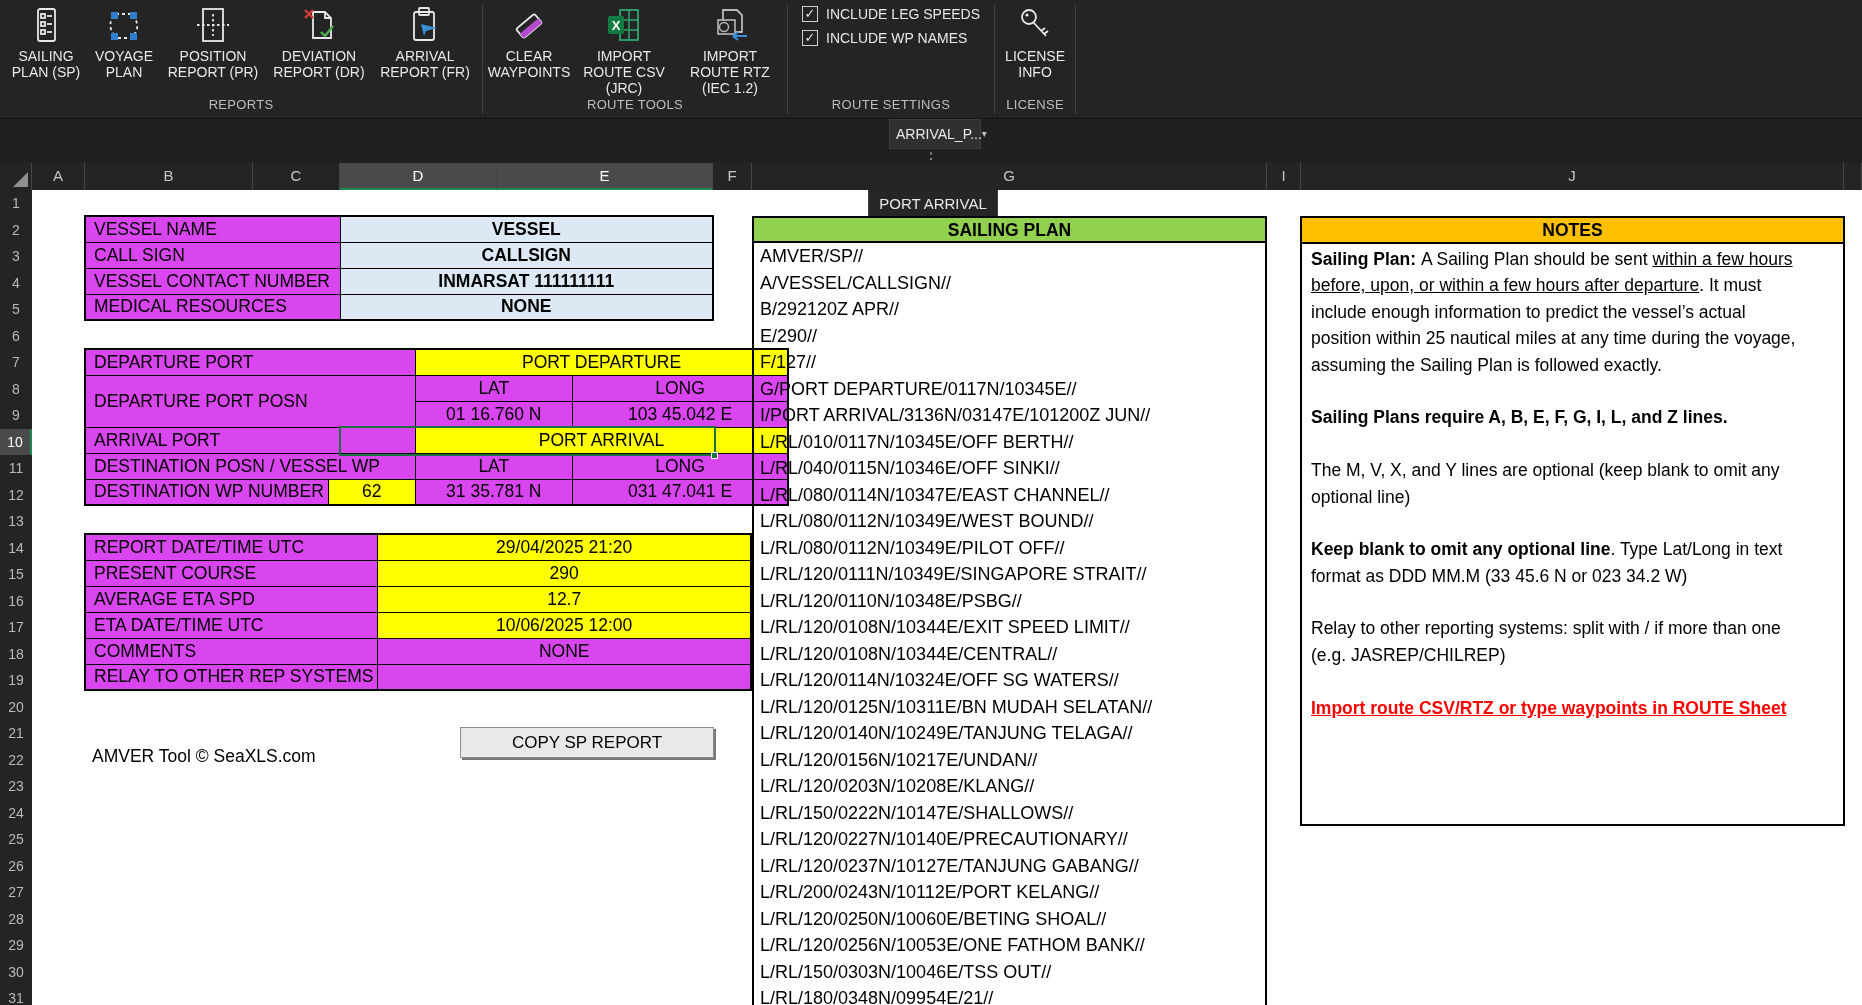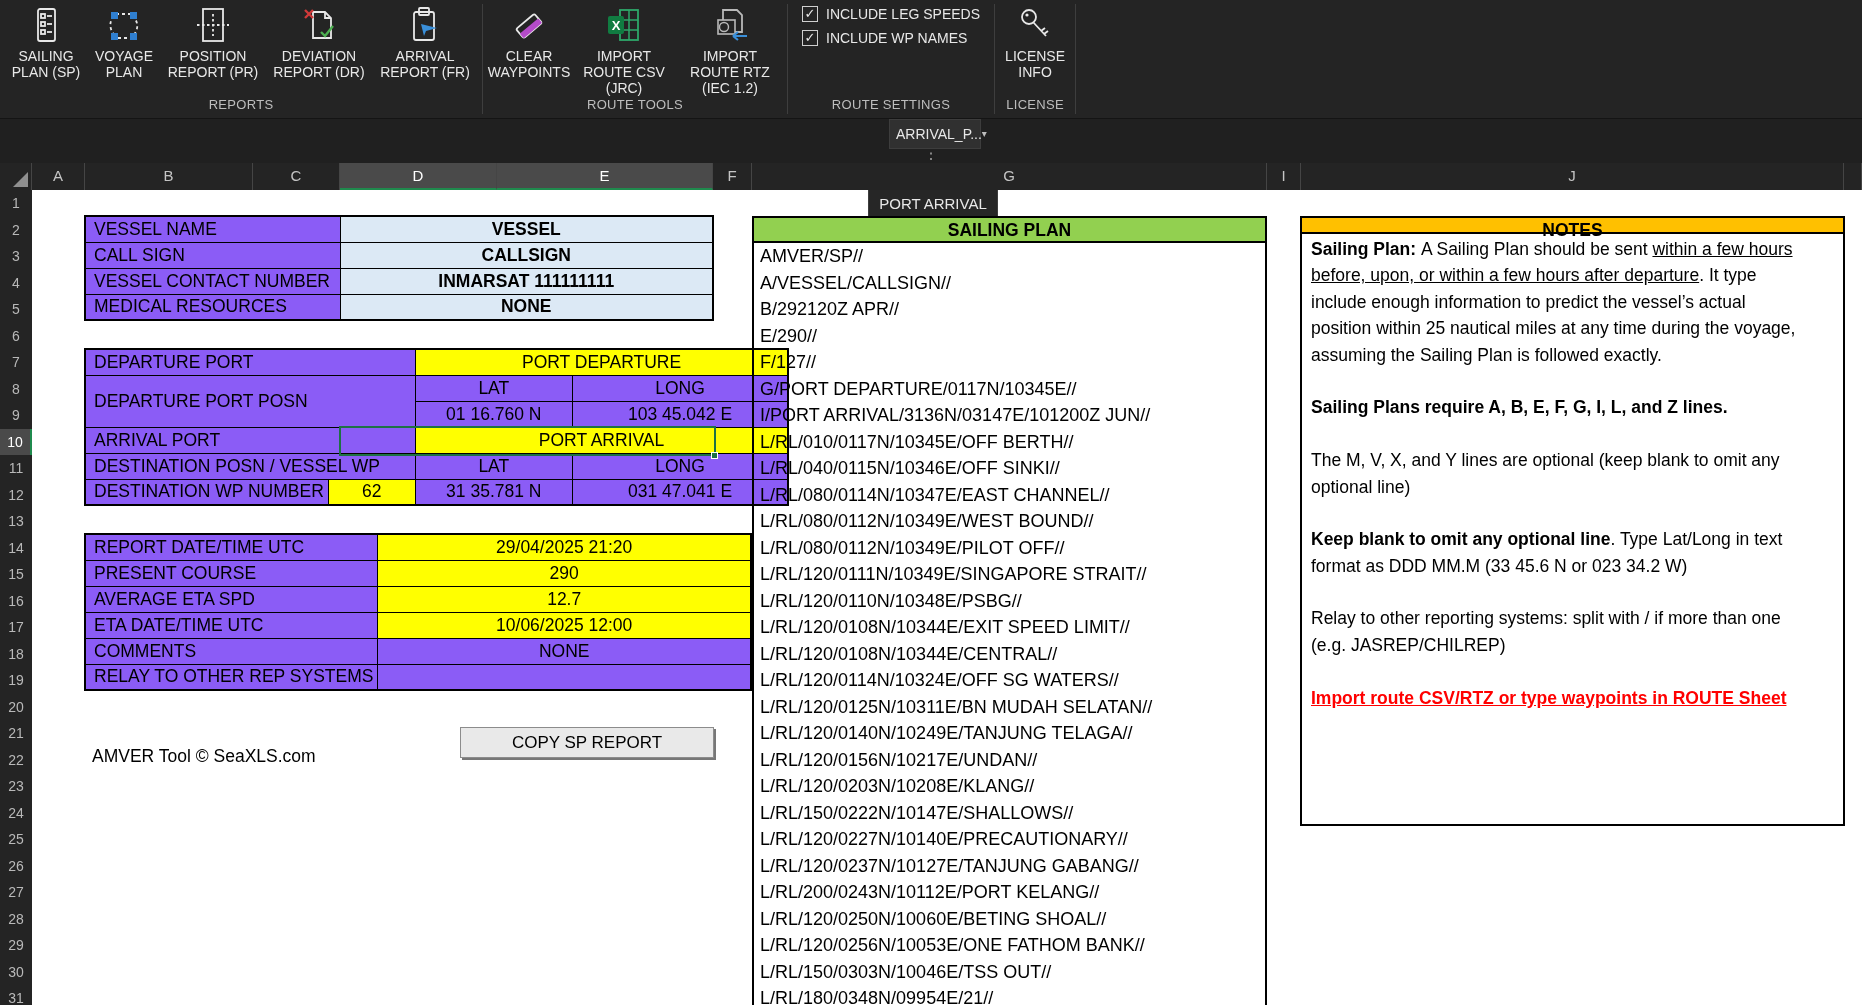--- a/index.html
+++ b/index.html
@@ -50,21 +50,21 @@
   .col-h { height:27px; color:#c5c5c5; font-size:15px; line-height:26px; text-align:center;
     border-right:1px solid #454545; }
   .col-h.sel { background:#4a4a4a; color:#ffffff; border-bottom:2px solid #1f8a4d; }
   #rowheads { position:absolute; left:0; top:190px; width:32px; height:815px; background:#242424; }
   .row-h { height:26.5px; color:#b9b9b9; font-size:14px; text-align:center; line-height:26.5px; }
   .row-h.sel { background:#4a4a4a; color:#ffffff; border-right:2px solid #1f8a4d; }
 
   
   .xtable { border-collapse:collapse; table-layout:fixed; }
   .xtable td { border:1px solid #000; font-size:17.5px; color:#000; height:26px;
-    padding:0 4px 0 8px; white-space:nowrap; overflow:hidden; background:#8b5cf6; }
+    padding:0 4px 0 8px; white-space:nowrap; overflow:hidden; background:#d946ef; }
   .xtable { border:2px solid #000; }
   .xtable td.val { text-align:center; padding:0 2px; }
   .xtable td.bold { font-weight:bold; }
   .fill-blue { background:#dce9f5 !important; }
   .fill-yellow { background:#ffff00 !important; }
 
   #t-vessel { position:absolute; left:84px; top:215px; }
   #t-route  { position:absolute; left:84px; top:348px; }
   #t-report { position:absolute; left:84px; top:533px; }
 
@@ -83,21 +83,21 @@
     border-left:2px solid #000; border-right:2px solid #000; }
   #sailing-header { height:27px; background:#92d050; border-top:2px solid #000;
     border-bottom:2px solid #000; text-align:center; font-weight:bold; font-size:17.5px;
     line-height:24px; color:#000; }
   #sailing-lines { padding-left:6px; }
   .sp-line { height:26.5px; line-height:26.5px; font-size:18px; color:#000; white-space:nowrap; }
 
   
   #notes { position:absolute; left:1300px; top:216px; width:545px; height:610px;
     border:2px solid #000; overflow:hidden; }
-  #notes-header { height:16px; background:#ffc000; border-bottom:2px solid #000;
+  #notes-header { height:26px; background:#ffc000; border-bottom:2px solid #000;
     text-align:center; font-weight:bold; font-size:17.5px; line-height:24px; color:#000; }
   #notes-body { padding:2px 8px 0 9px; }
   .note-line { height:26.4px; line-height:26.4px; font-size:17.5px; color:#000; white-space:nowrap; }
   .note-line .b { font-weight:bold; }
   .note-line .u { text-decoration:underline; }
   .note-line .r { color:#ff0000; }
 
   svg .st { stroke:#e8e8e8; stroke-width:1.8; fill:none; }
 </style>
 </head>
@@ -450,21 +450,21 @@
         <div class="sp-line">L/RL/120/0256N/10053E/ONE FATHOM BANK//</div>
         <div class="sp-line">L/RL/150/0303N/10046E/TSS OUT//</div>
         <div class="sp-line">L/RL/180/0348N/09954E/21//</div>
       </div>
   </div>
 
   <div id="notes">
     <div id="notes-header">NOTES</div>
     <div id="notes-body">
         <div class="note-line"><span class="b">Sailing Plan: </span><span>A Sailing Plan should be sent </span><span class="u">within a few hours</span></div>
-        <div class="note-line"><span class="u">before, upon, or within a few hours after departure</span><span>. It type</span></div>
+        <div class="note-line"><span class="u">before, upon, or within a few hours after departure</span><span>. It must</span></div>
         <div class="note-line"><span>include enough information to predict the vessel’s actual</span></div>
         <div class="note-line"><span>position within 25 nautical miles at any time during the voyage,</span></div>
         <div class="note-line"><span>assuming the Sailing Plan is followed exactly.</span></div>
         <div class="note-line"></div>
         <div class="note-line"><span class="b">Sailing Plans require A, B, E, F, G, I, L, and Z lines.</span></div>
         <div class="note-line"></div>
         <div class="note-line"><span>The M, V, X, and Y lines are optional (keep blank to omit any</span></div>
         <div class="note-line"><span>optional line)</span></div>
         <div class="note-line"></div>
         <div class="note-line"><span class="b">Keep blank to omit any optional line</span><span>. Type Lat/Long in text</span></div>

